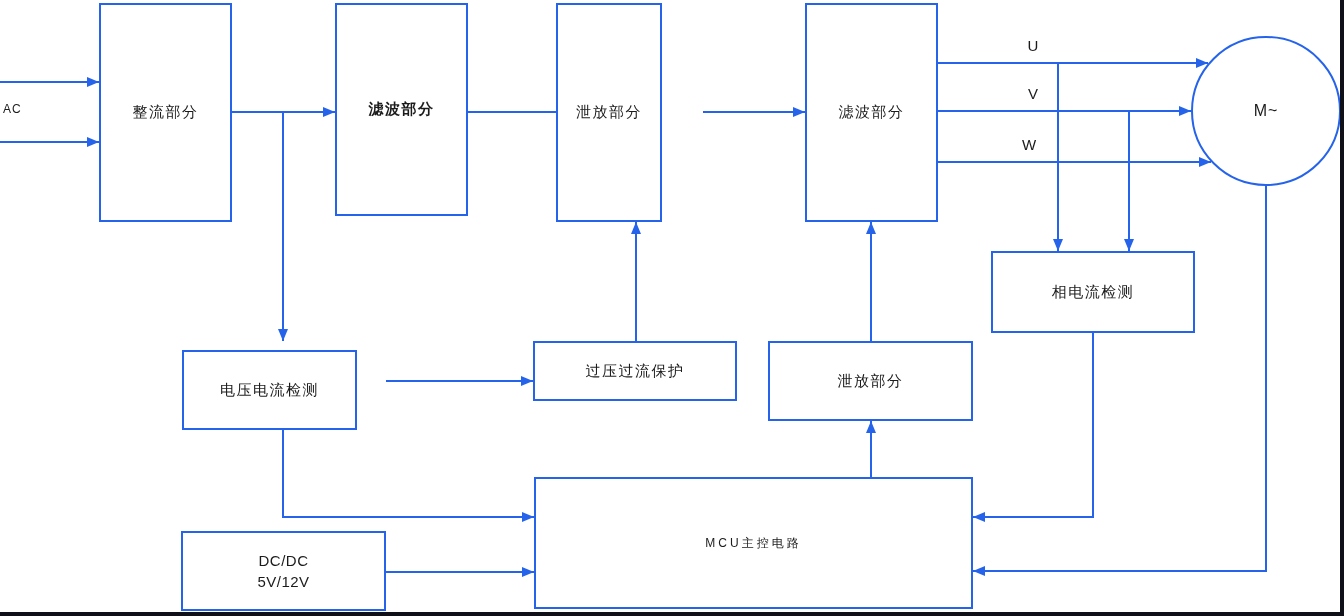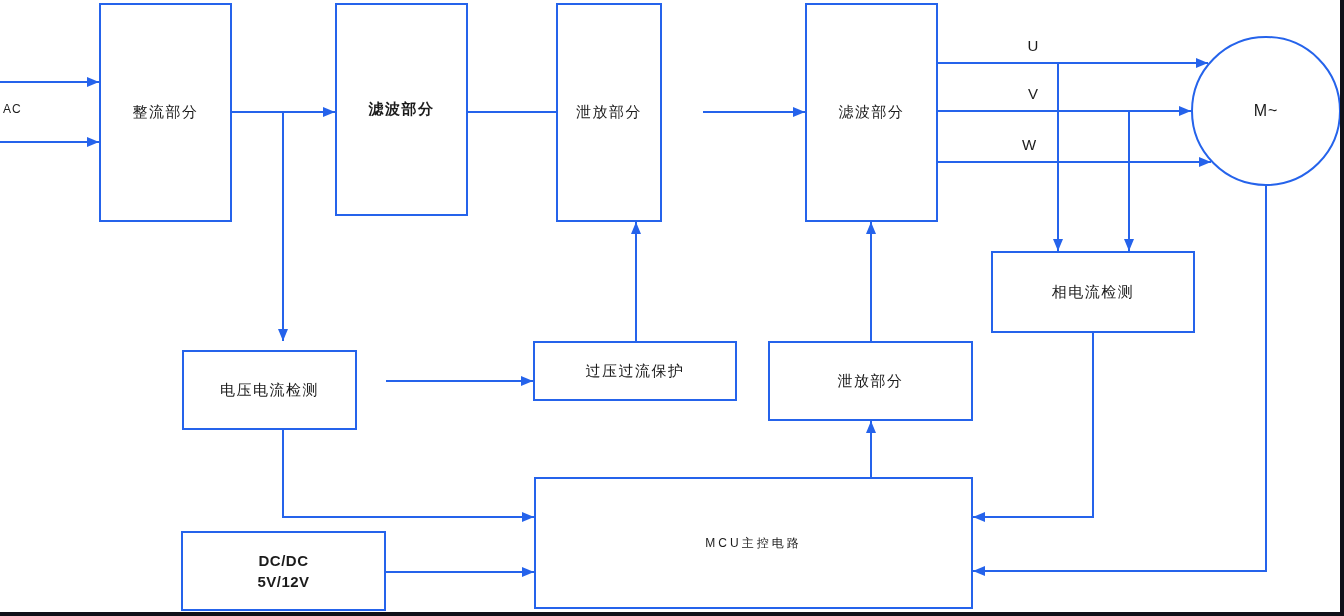--- a/index.html
+++ b/index.html
@@ -22,21 +22,21 @@
     display: flex;
     align-items: center;
     justify-content: center;
     color: var(--text, #1b1b1b);
     font-size: 15px;
     letter-spacing: 1.5px;
     z-index: 1;
     text-align: center;
   }
   .node.mcu span { font-size: 12px; letter-spacing: 3px; }
-  .node.dcdc { flex-direction: column; letter-spacing: 0.5px; line-height: 1.4; font-weight: 700; }
+  .node.dcdc { flex-direction: column; letter-spacing: 0.5px; line-height: 1.4; font-weight: 400; }
   .free-label {
     position: absolute;
     color: var(--text, #1b1b1b);
     font-size: 15px;
     z-index: 1;
   }
   .motor-label {
     position: absolute;
     left: 1192px; top: 37px;
     width: 148px; height: 148px;

